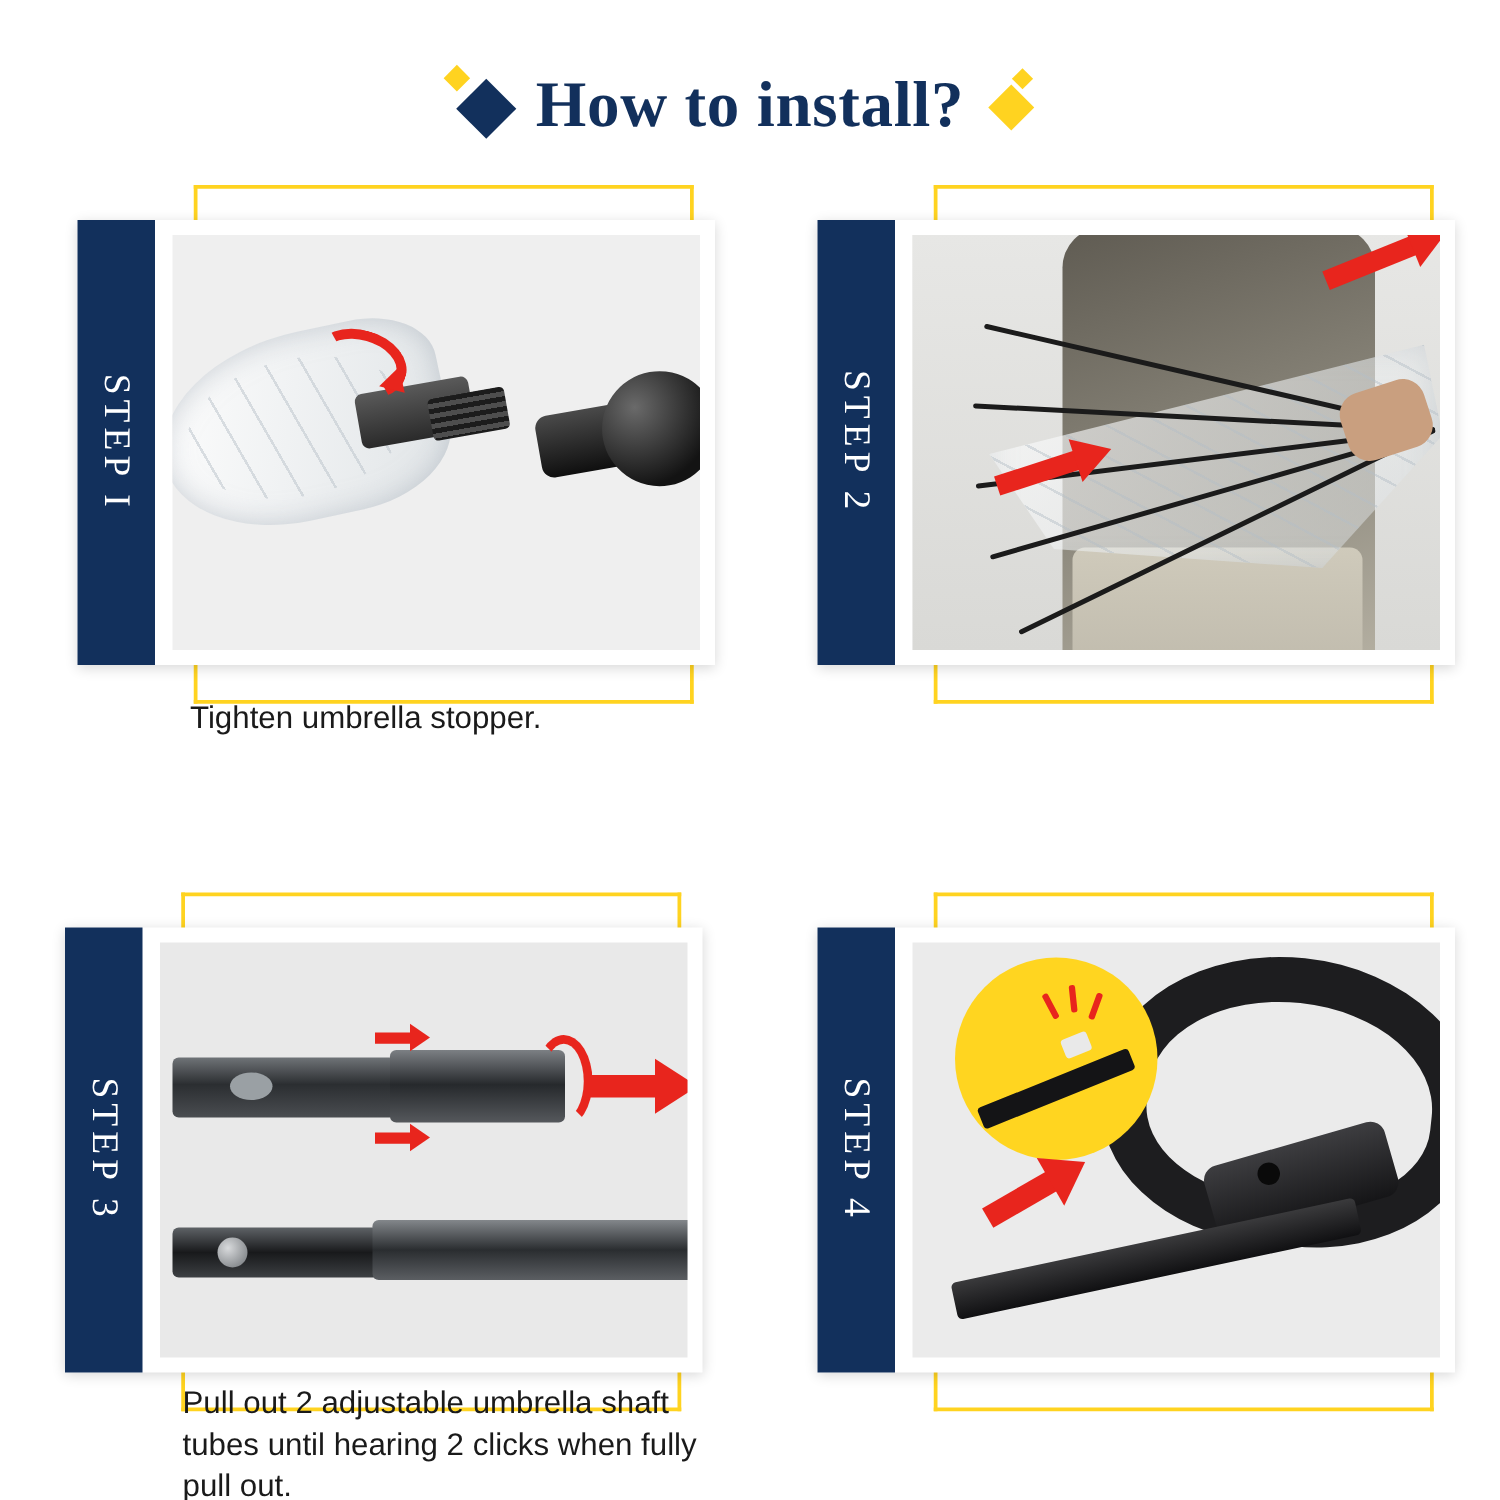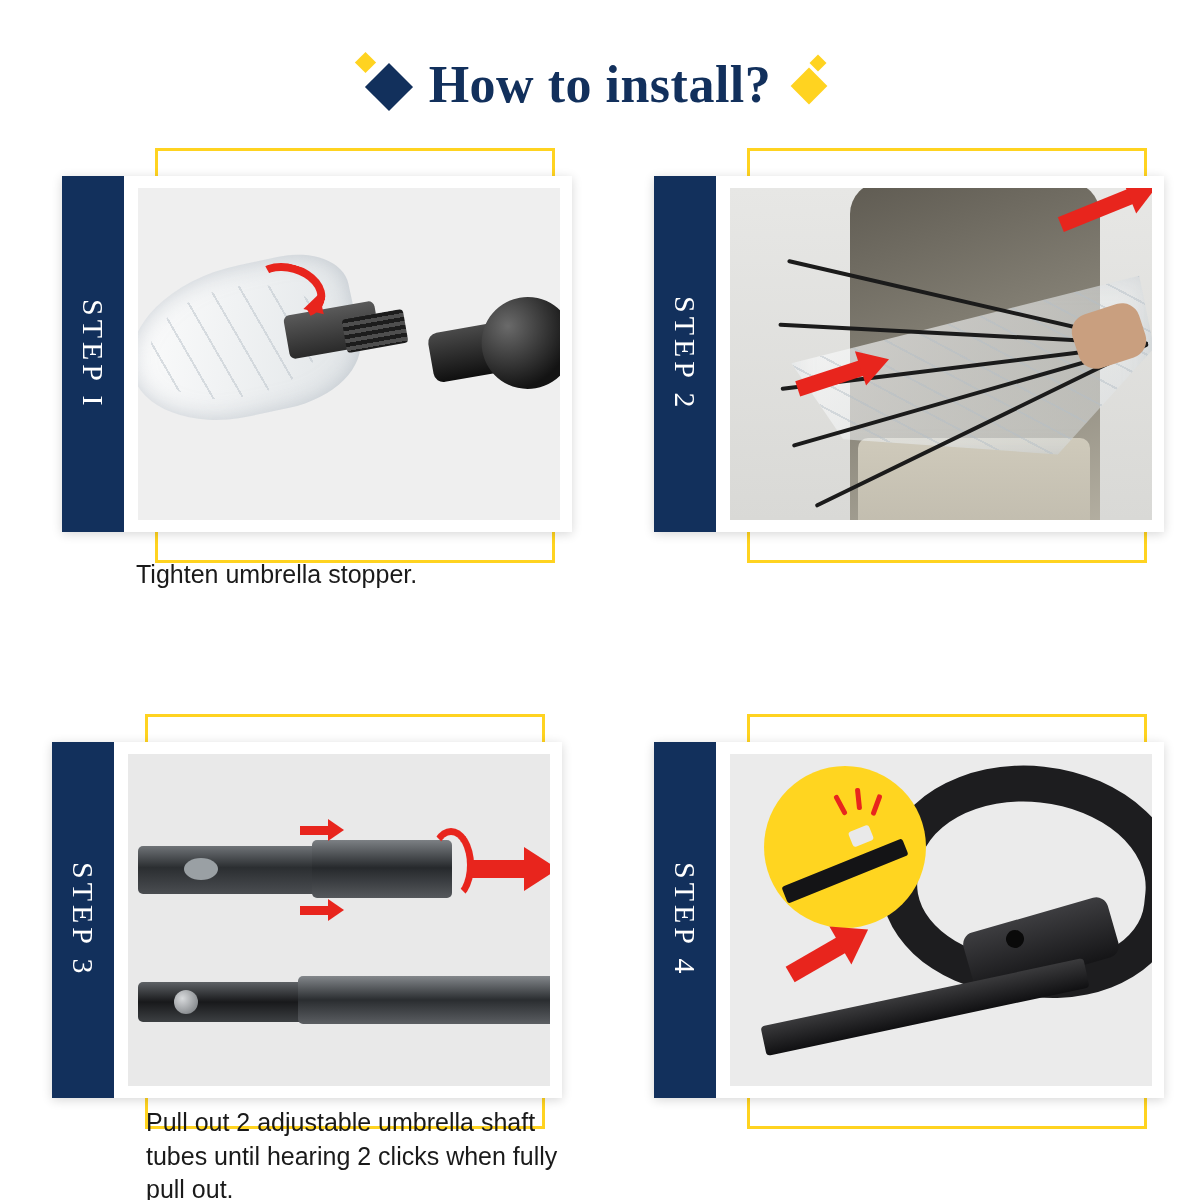--- a/index.html
+++ b/index.html
@@ -133,21 +133,21 @@
   .photo {
     flex: 1;
     margin: 12px 12px 12px 14px;
     position: relative;
     overflow: hidden;
     background: #eeeeee;
   }
 
   .caption {
     position: absolute;
-    left: 136px;
+    left: 152px;
     width: 440px;
     font-size: 25px;
     line-height: 1.34;
     color: #1a1a1a;
   }
 
   
   
   .p1 { background: #efefef; }
   .canopy1 {

